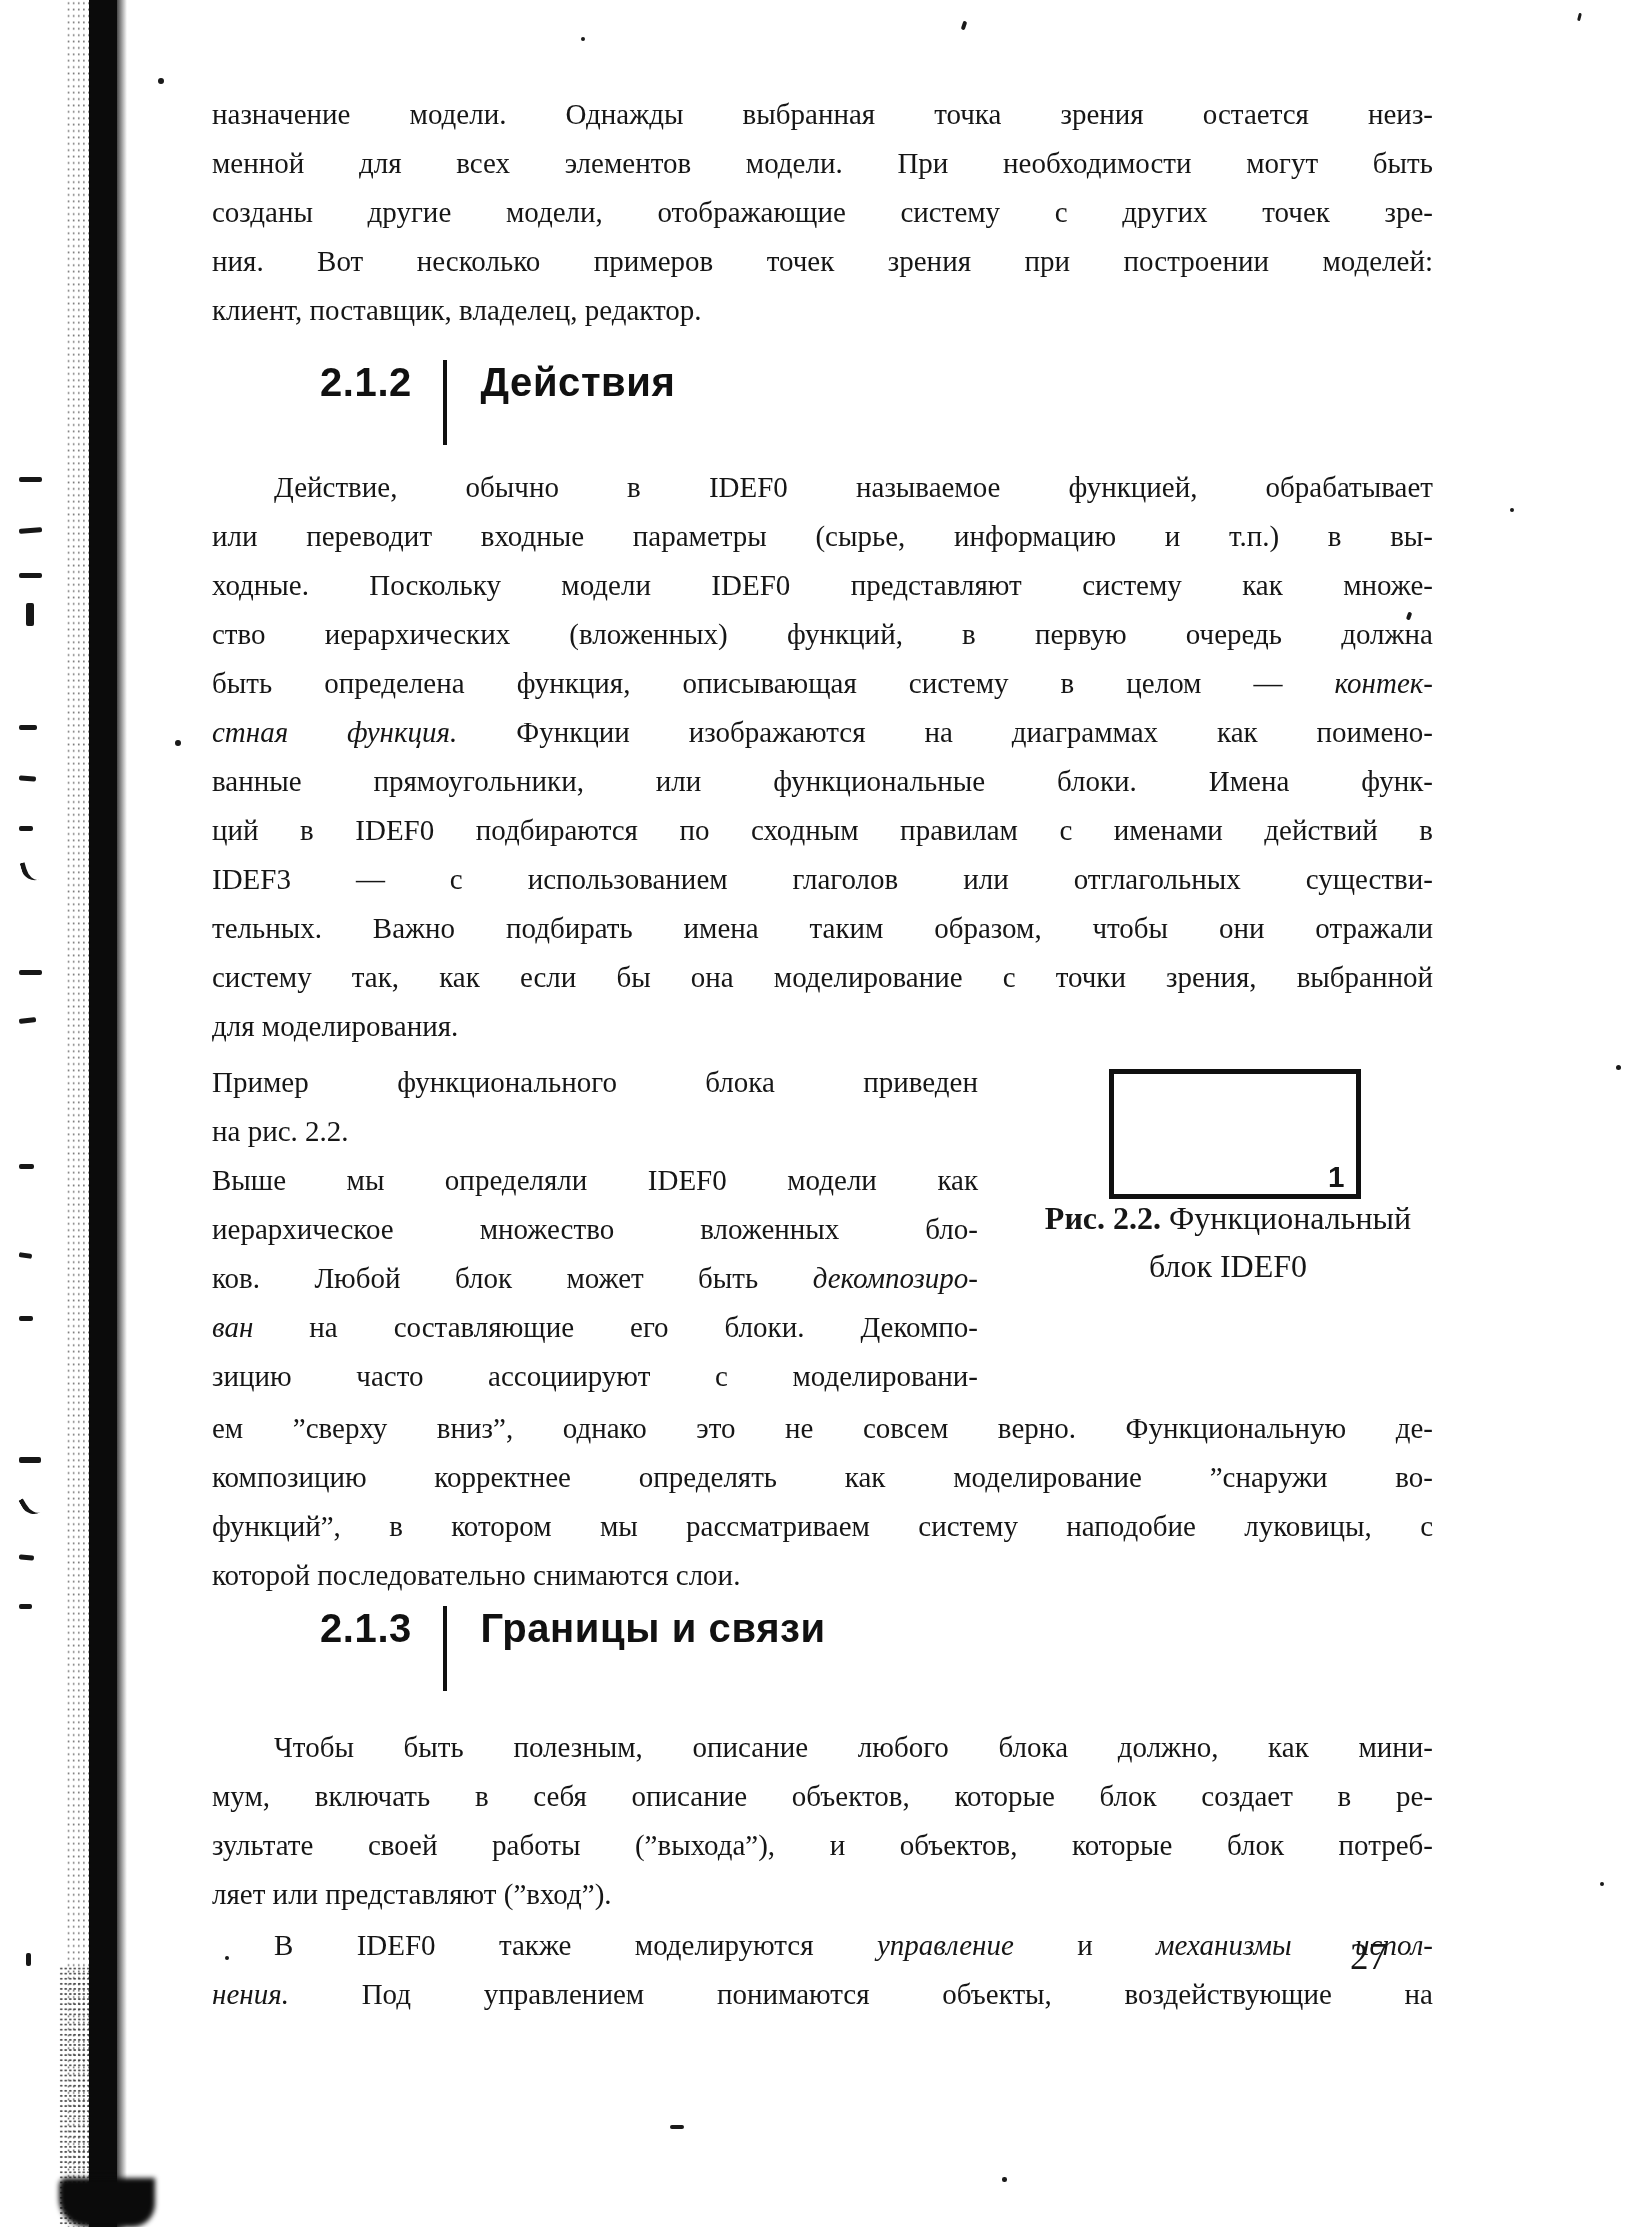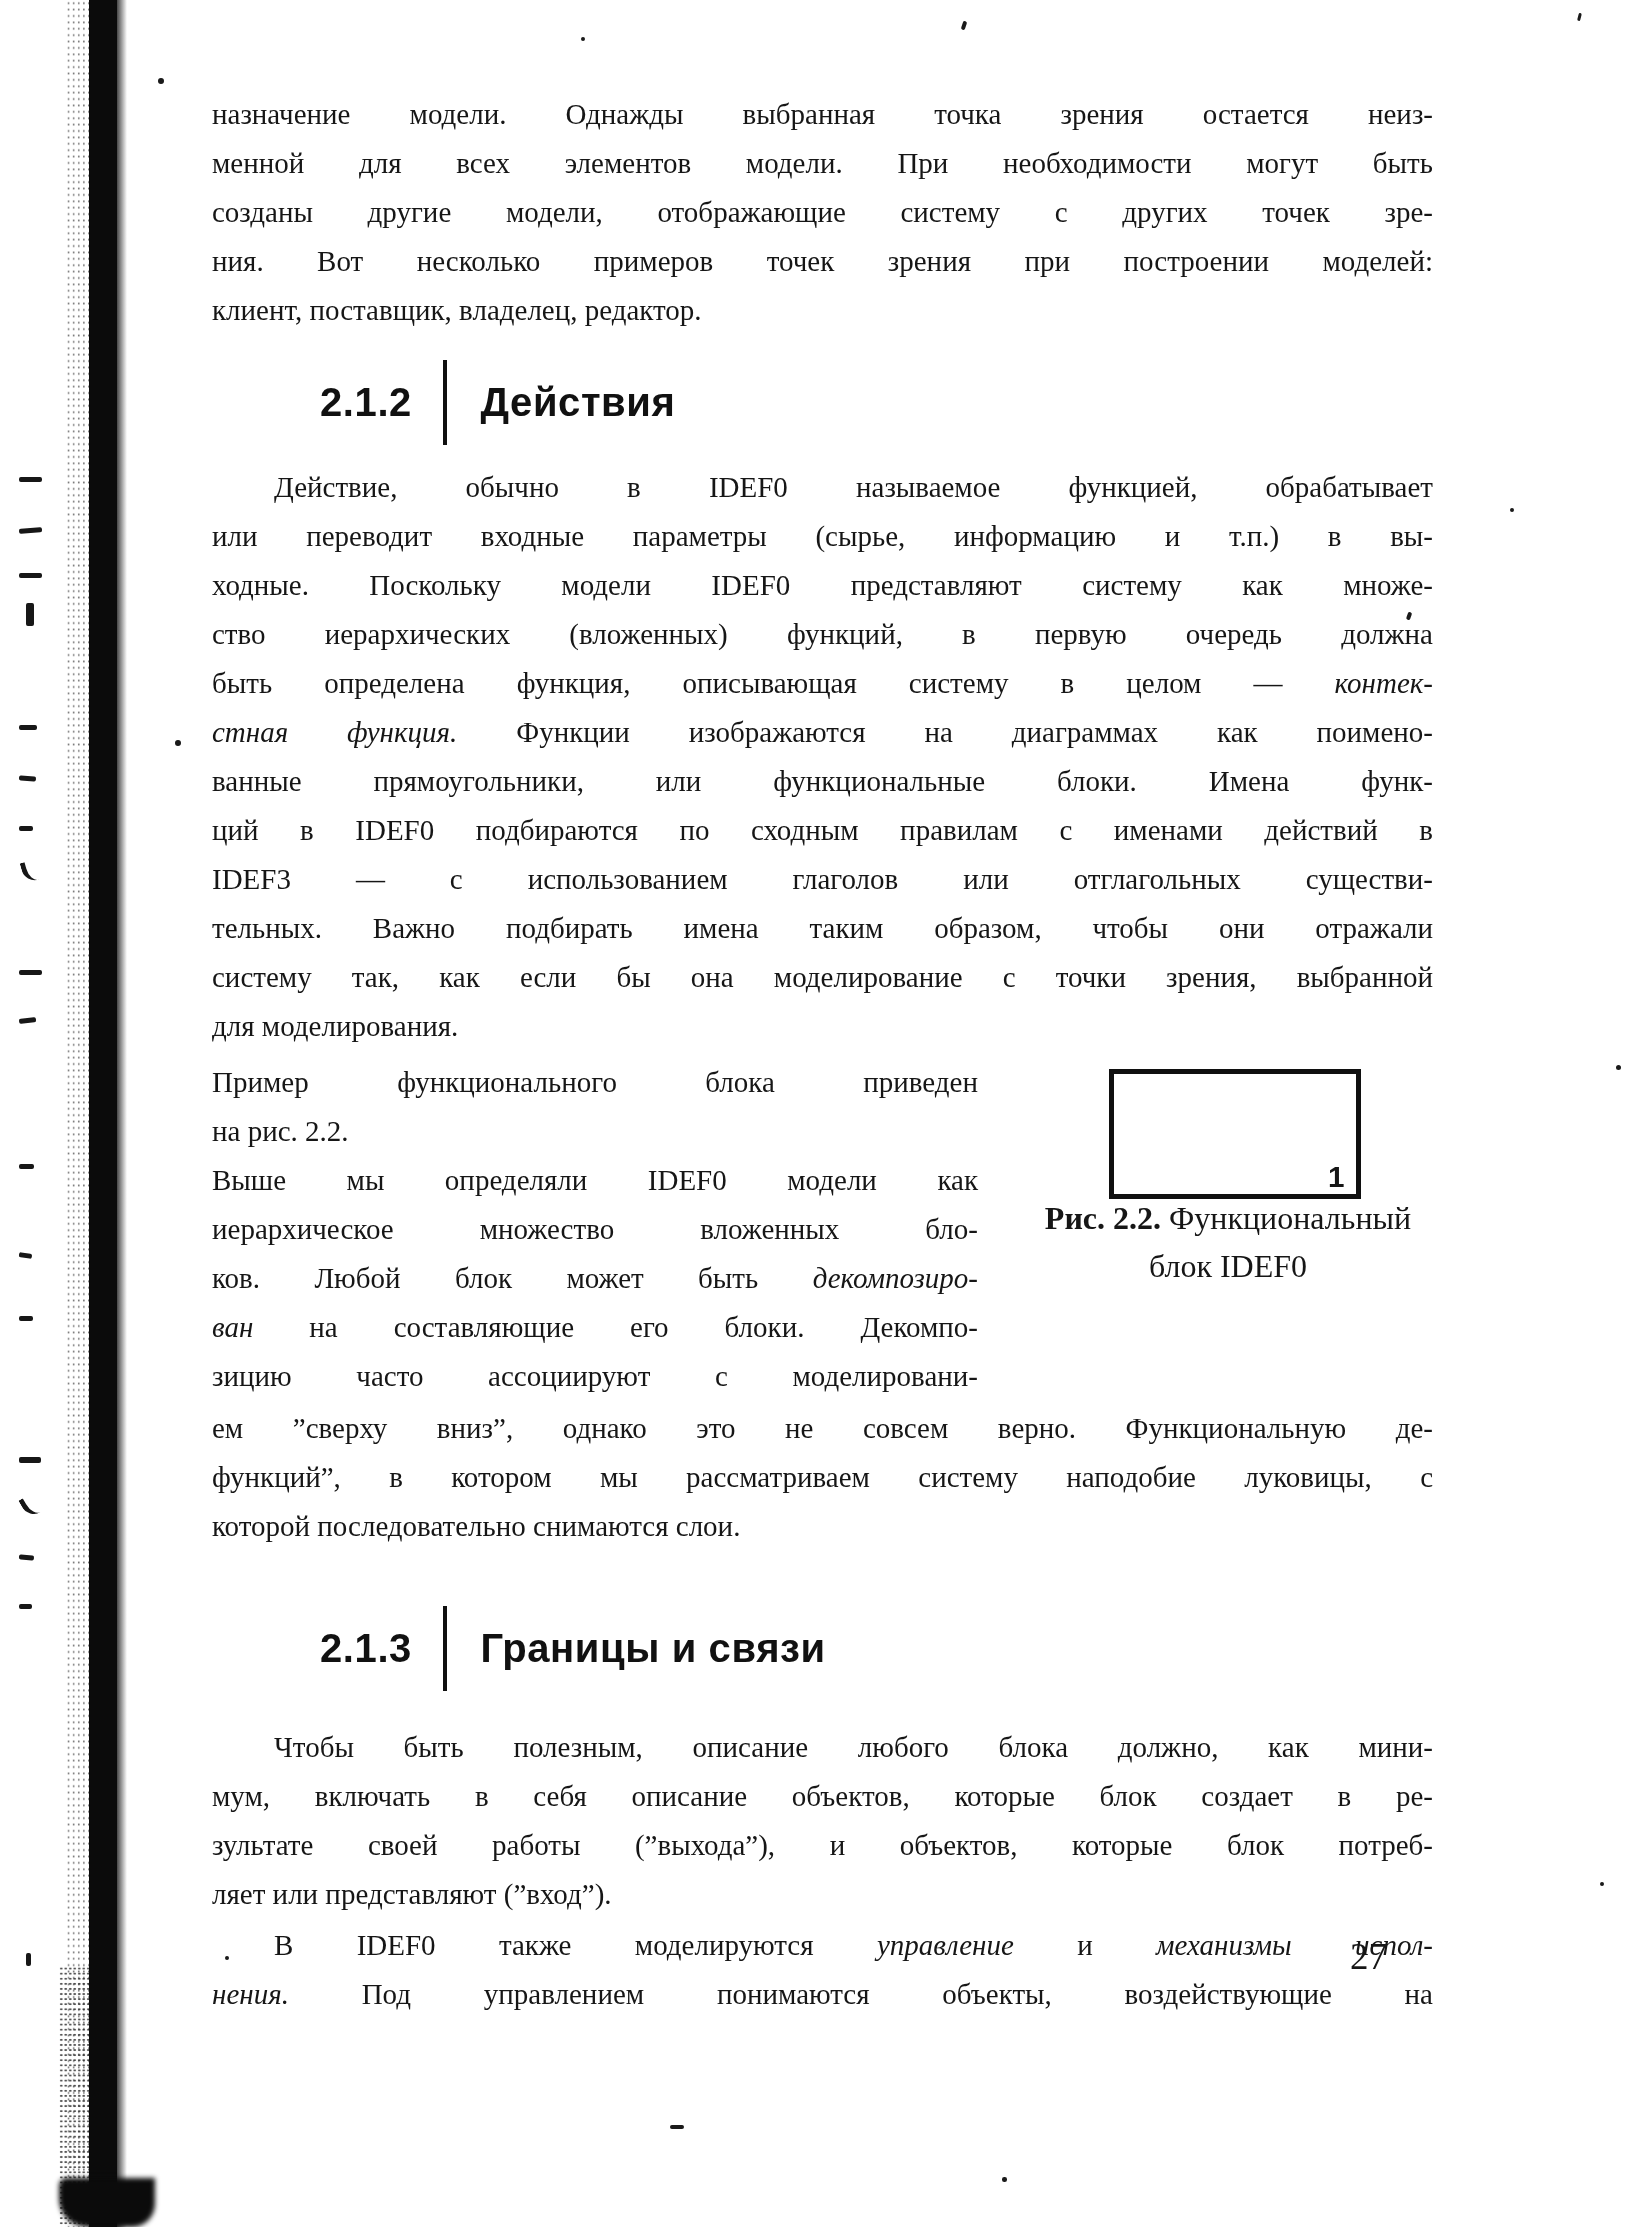--- a/index.html
+++ b/index.html
@@ -31,21 +31,21 @@
   .tl.last{text-align-last:left;}
   .tl.ind{text-indent:62px;}
   .tl em{font-style:italic;}
   .p1{top:90px;}
   .p2{top:463px;}
   .p3n{top:1058px;width:766px;}
   .p3w{top:1404px;}
   .p4{top:1723px;}
   .p5{top:1921px;}
   
-  .heading{position:absolute;left:320px;height:85px;display:flex;align-items:center;
+  .heading{position:absolute;left:320px;height:85px;display:flex;align-items:flex-start;
     font-family:"Liberation Sans","DejaVu Sans",sans-serif;font-weight:bold;font-size:40px;
     letter-spacing:0.6px;color:#111;}
   .hd1{top:360px;}
   .hd2{top:1606px;}
   .h-bar{width:4.5px;height:85px;background:#101010;margin:0 33px 0 31px;}
   
   .figbox{position:absolute;left:1109px;top:1069px;width:252px;height:130px;
     border:5.1px solid #101010;box-sizing:border-box;background:#fff;}
   .figbox-label{padding-top:16.7px;text-align:center;
     font-family:"Liberation Sans","DejaVu Sans",sans-serif;font-weight:bold;
@@ -147,20 +147,21 @@
   <div class="figbox">
     <div class="figbox-num">1</div>
   </div>
   <div class="figcap">
     <div><b class="cap-b">Рис. 2.2.</b><span> Функциональный</span></div>
     <div>блок IDEF0</div>
   </div>
 
   <section class="para p3w">
       <div class="tl">ем ”сверху вниз”, однако это не совсем верно. Функциональную де-</div>
+      <div class="tl">композицию корректнее определять как моделирование ”снаружи во-</div>
       <div class="tl">функций”, в котором мы рассматриваем систему наподобие луковицы, с</div>
       <div class="tl last">которой последовательно снимаются слои.</div>
     </section>
 
   <header class="heading hd2">
     <span class="h-num">2.1.3</span>
     <span class="h-bar"></span>
     <span class="h-title">Границы и связи</span>
   </header>
 

